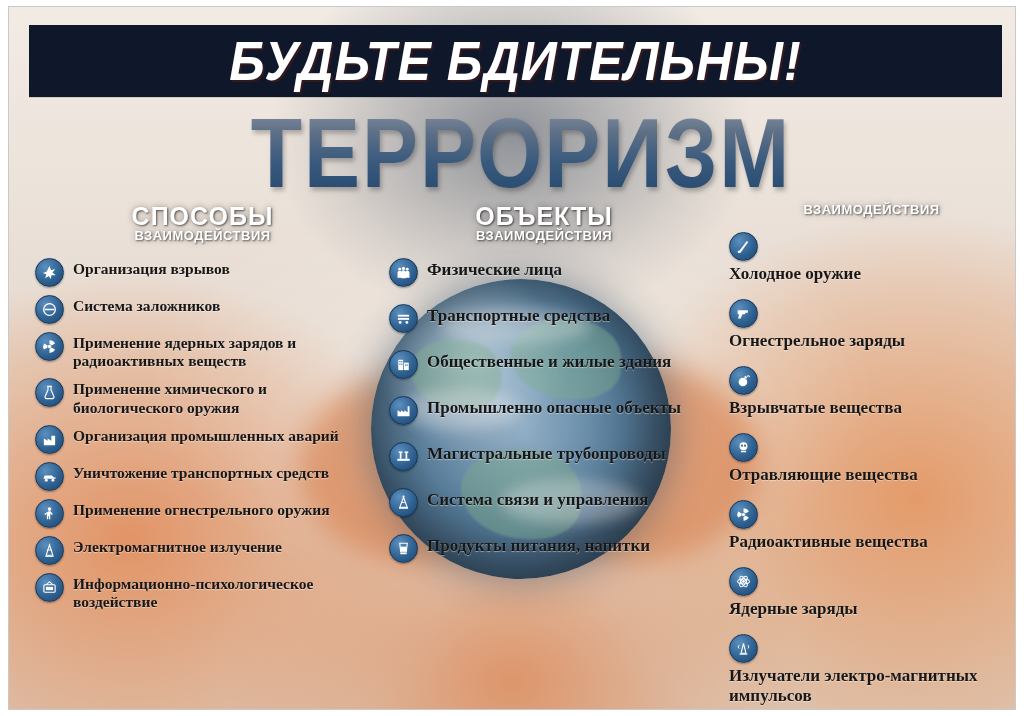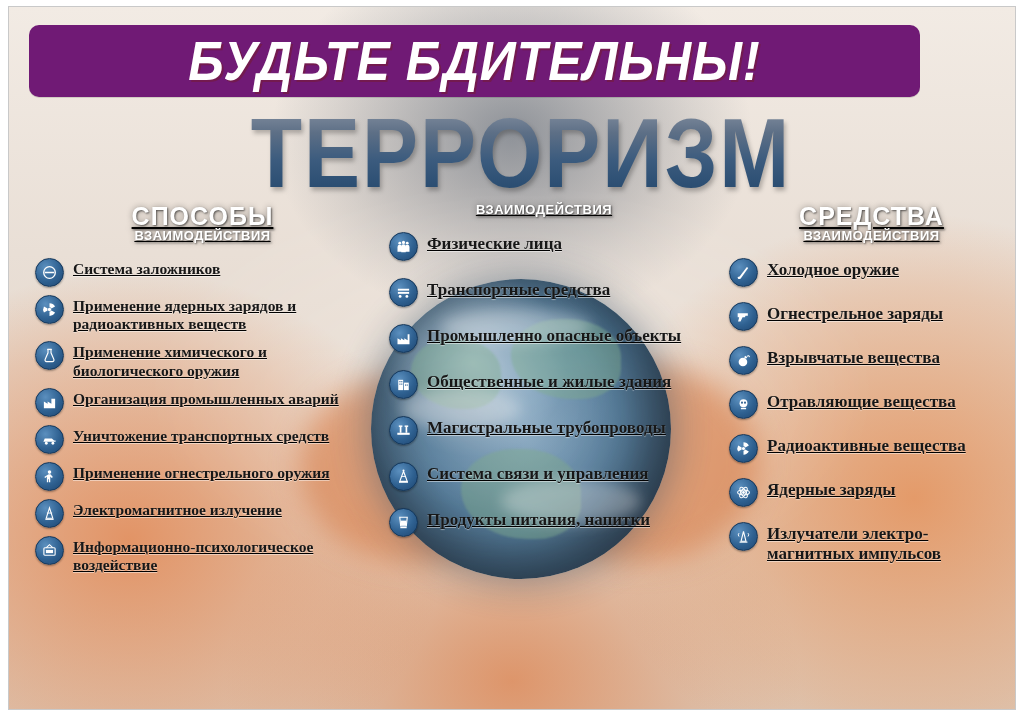--- a/index.html
+++ b/index.html
@@ -84,28 +84,27 @@
   .hand-shade {
     position: absolute;
     border-radius: 50%;
     filter: blur(14px);
   }
   
   .banner {
     position: absolute;
     left: 20px;
     top: 18px;
-    width: 891px;
+    width: 973px;
     height: 72px;
-    background: #701a75;
+    background: #0f172a;
     display: flex;
     align-items: center;
     justify-content: center;
     box-shadow: 0 1px 0 rgba(0,0,0,0.12);
-    border-radius: 10px;
   }
   .banner-text {
     font-family: "Liberation Sans", sans-serif;
     font-weight: bold;
     font-style: italic;
     font-size: 50px;
     letter-spacing: 1px;
     color: #ffffff;
     text-shadow: 2px 2px 0 rgba(120,30,10,0.35);
     transform: scaleY(1.12);
@@ -135,21 +134,20 @@
   .columns {
     position: absolute;
     left: 20px;
     top: 196px;
     width: 985px;
     height: 500px;
   }
   .col {
     position: absolute;
     top: 0;
-    text-decoration: underline;
   }
   .col-left   { left: 6px;   width: 335px; }
   .col-mid    { left: 360px; width: 310px; }
   .col-right  { left: 700px; width: 285px; }
 
   .col-head {
     text-align: center;
     font-family: "Liberation Sans", sans-serif;
     font-weight: bold;
     color: #ffffff;
@@ -184,21 +182,21 @@
   .item-label {
     font-family: "Liberation Serif", serif;
     font-weight: bold;
     font-size: 15.5px;
     line-height: 1.18;
     color: #171717;
     text-shadow: 0 1px 1px rgba(255,255,255,0.45);
     padding-top: 3px;
   }
   .col-mid .item { margin-bottom: 16px; }
-  .col-right .item { margin-bottom: 14px; }
+  .col-right .item { margin-bottom: 14px; flex-direction: column; }
   .col-mid .item-label, .col-right .item-label { font-size: 17px; }
 </style>
 </head>
 <body>
 
 <div class="poster">
   <div class="frame">
 
     <div class="bg"></div>
     <div class="bg-glow"></div>
@@ -226,20 +224,28 @@
 
       <div class="col col-left">
         <div class="col-head">
           <span class="l1">СПОСОБЫ</span>
           <span class="l2">ВЗАИМОДЕЙСТВИЯ</span>
         </div>
 
         <div class="item">
           <span class="badge">
               <svg width="15" height="15" viewBox="0 0 16 16">
+                <path d="M8 1 L9.6 5.6 L14 4.2 L11.2 8 L14.6 10.8 L10 11 L9.4 15 L7.2 11.6 L3.4 14 L4.6 9.8 L1 8.6 L5 7 Z" fill="#fff"></path>
+              </svg>
+            </span>
+          <span class="item-label">Организация взрывов</span>
+        </div>
+        <div class="item">
+          <span class="badge">
+              <svg width="15" height="15" viewBox="0 0 16 16">
                 <circle cx="8" cy="8" r="6.2" fill="none" stroke="#fff" stroke-width="1.4"></circle>
                 <rect x="3" y="7.2" width="10" height="1.6" fill="#fff"></rect>
               </svg>
             </span>
           <span class="item-label">Система заложников</span>
         </div>
         <div class="item">
           <span class="badge">
               <svg width="15" height="15" viewBox="0 0 16 16">
                 <circle cx="8" cy="8" r="1.8" fill="#fff"></circle>
@@ -303,20 +309,21 @@
                 <path d="M4.6 5 L8 1.8 L11.4 5" fill="none" stroke="#fff" stroke-width="1.1"></path>
                 <rect x="4.2" y="7.4" width="7.6" height="3.4" fill="#fff"></rect>
               </svg>
             </span>
           <span class="item-label">Информационно-психологическое воздействие</span>
         </div>
       </div>
 
       <div class="col col-mid">
         <div class="col-head">
+          <span class="l1">ОБЪЕКТЫ</span>
           <span class="l2">ВЗАИМОДЕЙСТВИЯ</span>
         </div>
 
         <div class="item">
           <span class="badge">
               <svg width="15" height="15" viewBox="0 0 16 16">
                 <circle cx="4" cy="4.4" r="1.5" fill="#fff"></circle>
                 <circle cx="8" cy="3.6" r="1.7" fill="#fff"></circle>
                 <circle cx="12" cy="4.4" r="1.5" fill="#fff"></circle>
                 <path d="M1.6 13.6 V8.6 a2.4 2.4 0 0 1 4.8 0 v5 Z" fill="#fff"></path>
@@ -329,47 +336,47 @@
         <div class="item">
           <span class="badge">
               <svg width="15" height="15" viewBox="0 0 16 16">
                 <rect x="2" y="4" width="12" height="2" fill="#fff"></rect>
                 <rect x="2" y="7.4" width="12" height="2" fill="#fff"></rect>
                 <circle cx="4.4" cy="12.2" r="1.5" fill="#fff"></circle>
                 <circle cx="11.6" cy="12.2" r="1.5" fill="#fff"></circle>
               </svg>
             </span>
           <span class="item-label">Транспортные средства</span>
-        </div>
-        <div class="item">
-          <span class="badge">
-              <svg width="15" height="15" viewBox="0 0 16 16">
-                <path d="M1.6 14 V7.6 l3.6 2.2 V7.6 l3.6 2.2 V7.6 l3.6 2.2 V3.4 h2 V14 Z" fill="#fff"></path>
-              </svg>
-            </span>
-          <span class="item-label">Промышленно опасные объекты</span>
         </div>
         <div class="item">
           <span class="badge">
               <svg width="15" height="15" viewBox="0 0 16 16">
                 <rect x="2.4" y="3" width="5.2" height="11" fill="#fff"></rect>
                 <rect x="8.4" y="6" width="5.2" height="8" fill="#fff"></rect>
                 <rect x="3.6" y="4.4" width="1.2" height="1.2" fill="#2f6191"></rect>
                 <rect x="5.6" y="4.4" width="1.2" height="1.2" fill="#2f6191"></rect>
                 <rect x="3.6" y="7" width="1.2" height="1.2" fill="#2f6191"></rect>
                 <rect x="5.6" y="7" width="1.2" height="1.2" fill="#2f6191"></rect>
                 <rect x="9.6" y="8" width="1.2" height="1.2" fill="#2f6191"></rect>
                 <rect x="11.4" y="8" width="1.2" height="1.2" fill="#2f6191"></rect>
               </svg>
             </span>
           <span class="item-label">Общественные и жилые здания</span>
         </div>
         <div class="item">
           <span class="badge">
               <svg width="15" height="15" viewBox="0 0 16 16">
+                <path d="M1.6 14 V7.6 l3.6 2.2 V7.6 l3.6 2.2 V7.6 l3.6 2.2 V3.4 h2 V14 Z" fill="#fff"></path>
+              </svg>
+            </span>
+          <span class="item-label">Промышленно опасные объекты</span>
+        </div>
+        <div class="item">
+          <span class="badge">
+              <svg width="15" height="15" viewBox="0 0 16 16">
                 <rect x="1.4" y="10.4" width="13.2" height="2.2" fill="#fff"></rect>
                 <rect x="4" y="4" width="1.8" height="6.4" fill="#fff"></rect>
                 <rect x="10.2" y="4" width="1.8" height="6.4" fill="#fff"></rect>
                 <rect x="3" y="2.6" width="3.8" height="1.6" fill="#fff"></rect>
                 <rect x="9.2" y="2.6" width="3.8" height="1.6" fill="#fff"></rect>
               </svg>
             </span>
           <span class="item-label">Магистральные трубопроводы</span>
         </div>
         <div class="item">
@@ -390,21 +397,20 @@
                 <rect x="4.6" y="12.6" width="6.8" height="1.5" fill="#fff"></rect>
                 <rect x="5" y="6" width="6" height="5" fill="#fff"></rect>
               </svg>
             </span>
           <span class="item-label">Продукты питания, напитки</span>
         </div>
       </div>
 
       <div class="col col-right">
         <div class="col-head">
-          <span class="l1">СРЕДСТВА</span>
           <span class="l2">ВЗАИМОДЕЙСТВИЯ</span>
         </div>
 
         <div class="item">
           <span class="badge">
               <svg width="15" height="15" viewBox="0 0 16 16">
                 <path d="M3 13.4 L11.6 2.2 l1.4 1 L5.2 14.2 Z" fill="#fff"></path>
                 <rect x="2" y="12.4" width="3" height="2.4" rx="0.6" fill="#fff"></rect>
               </svg>
             </span>

